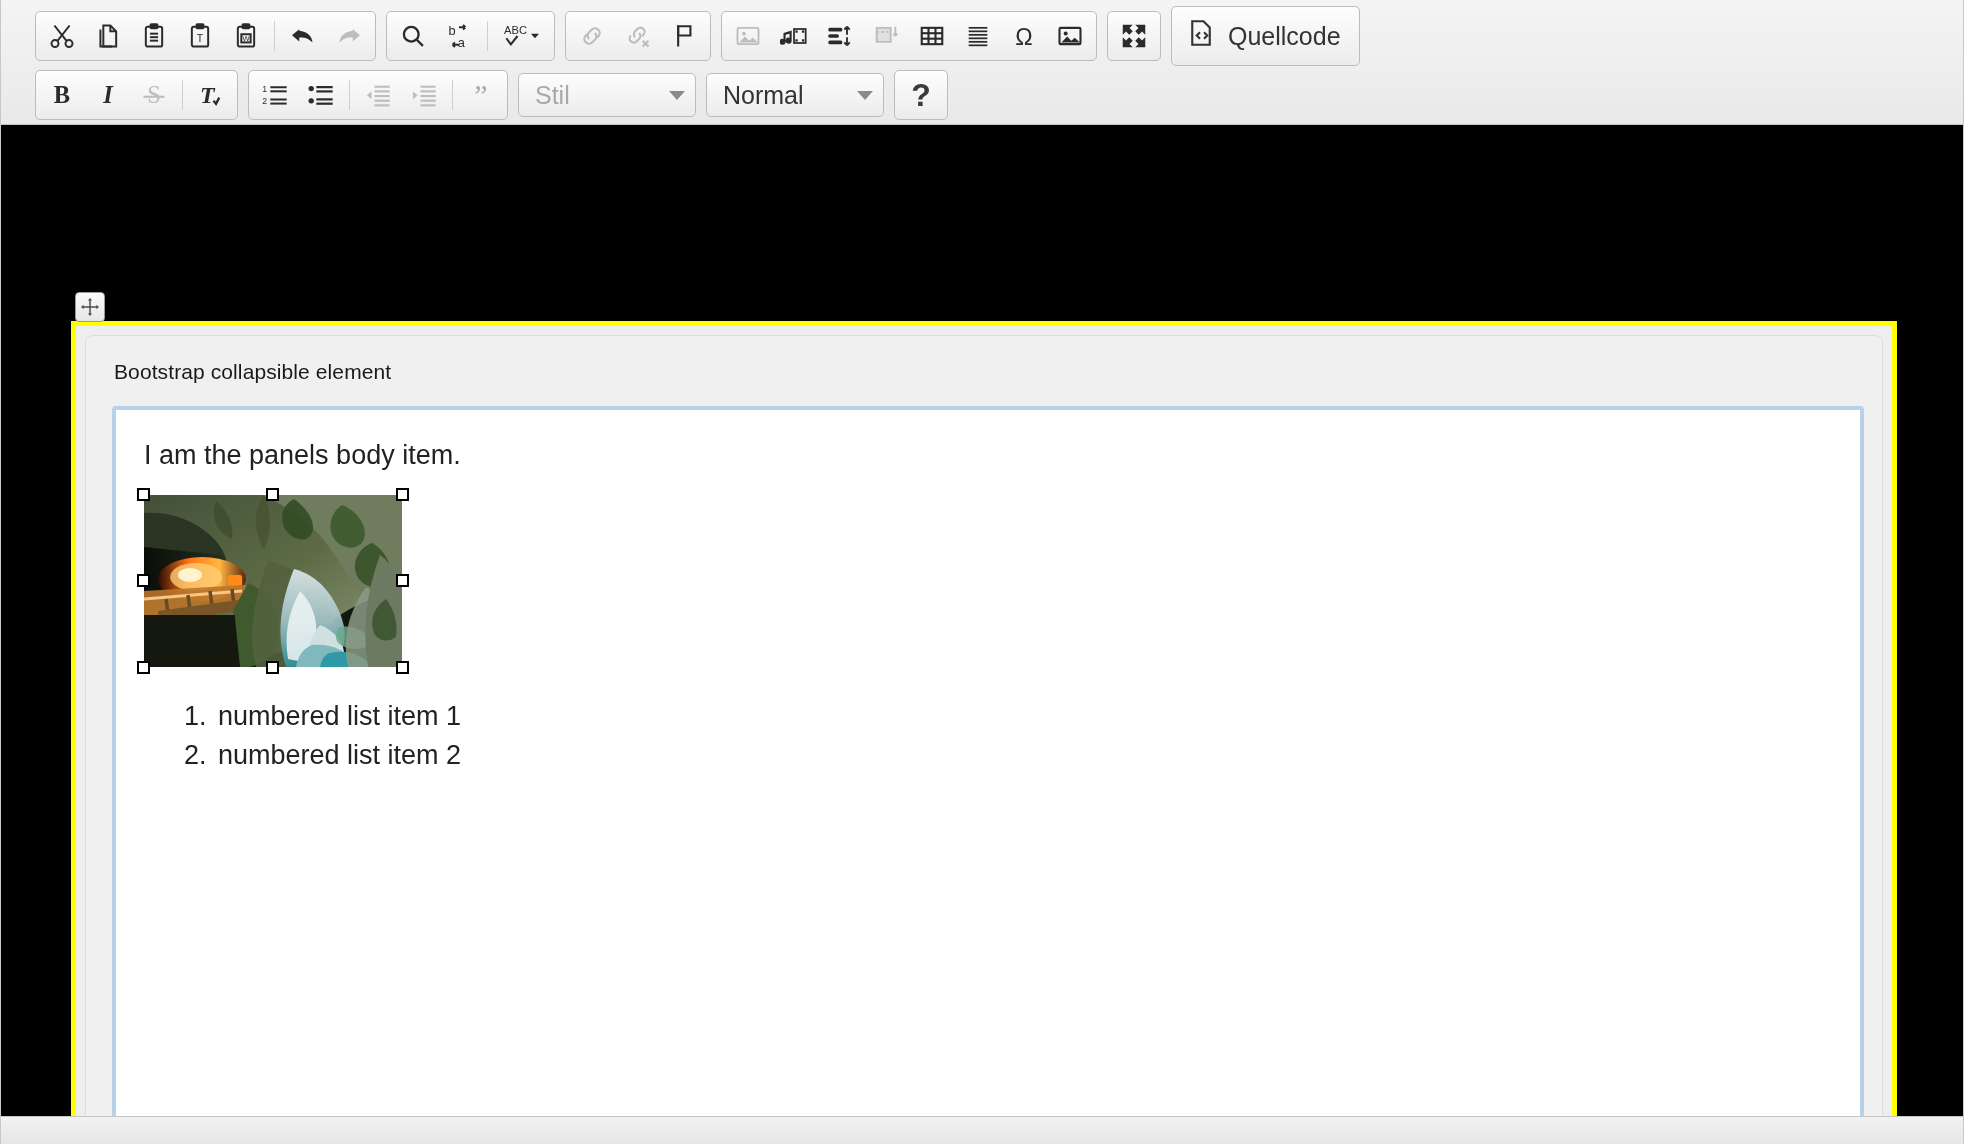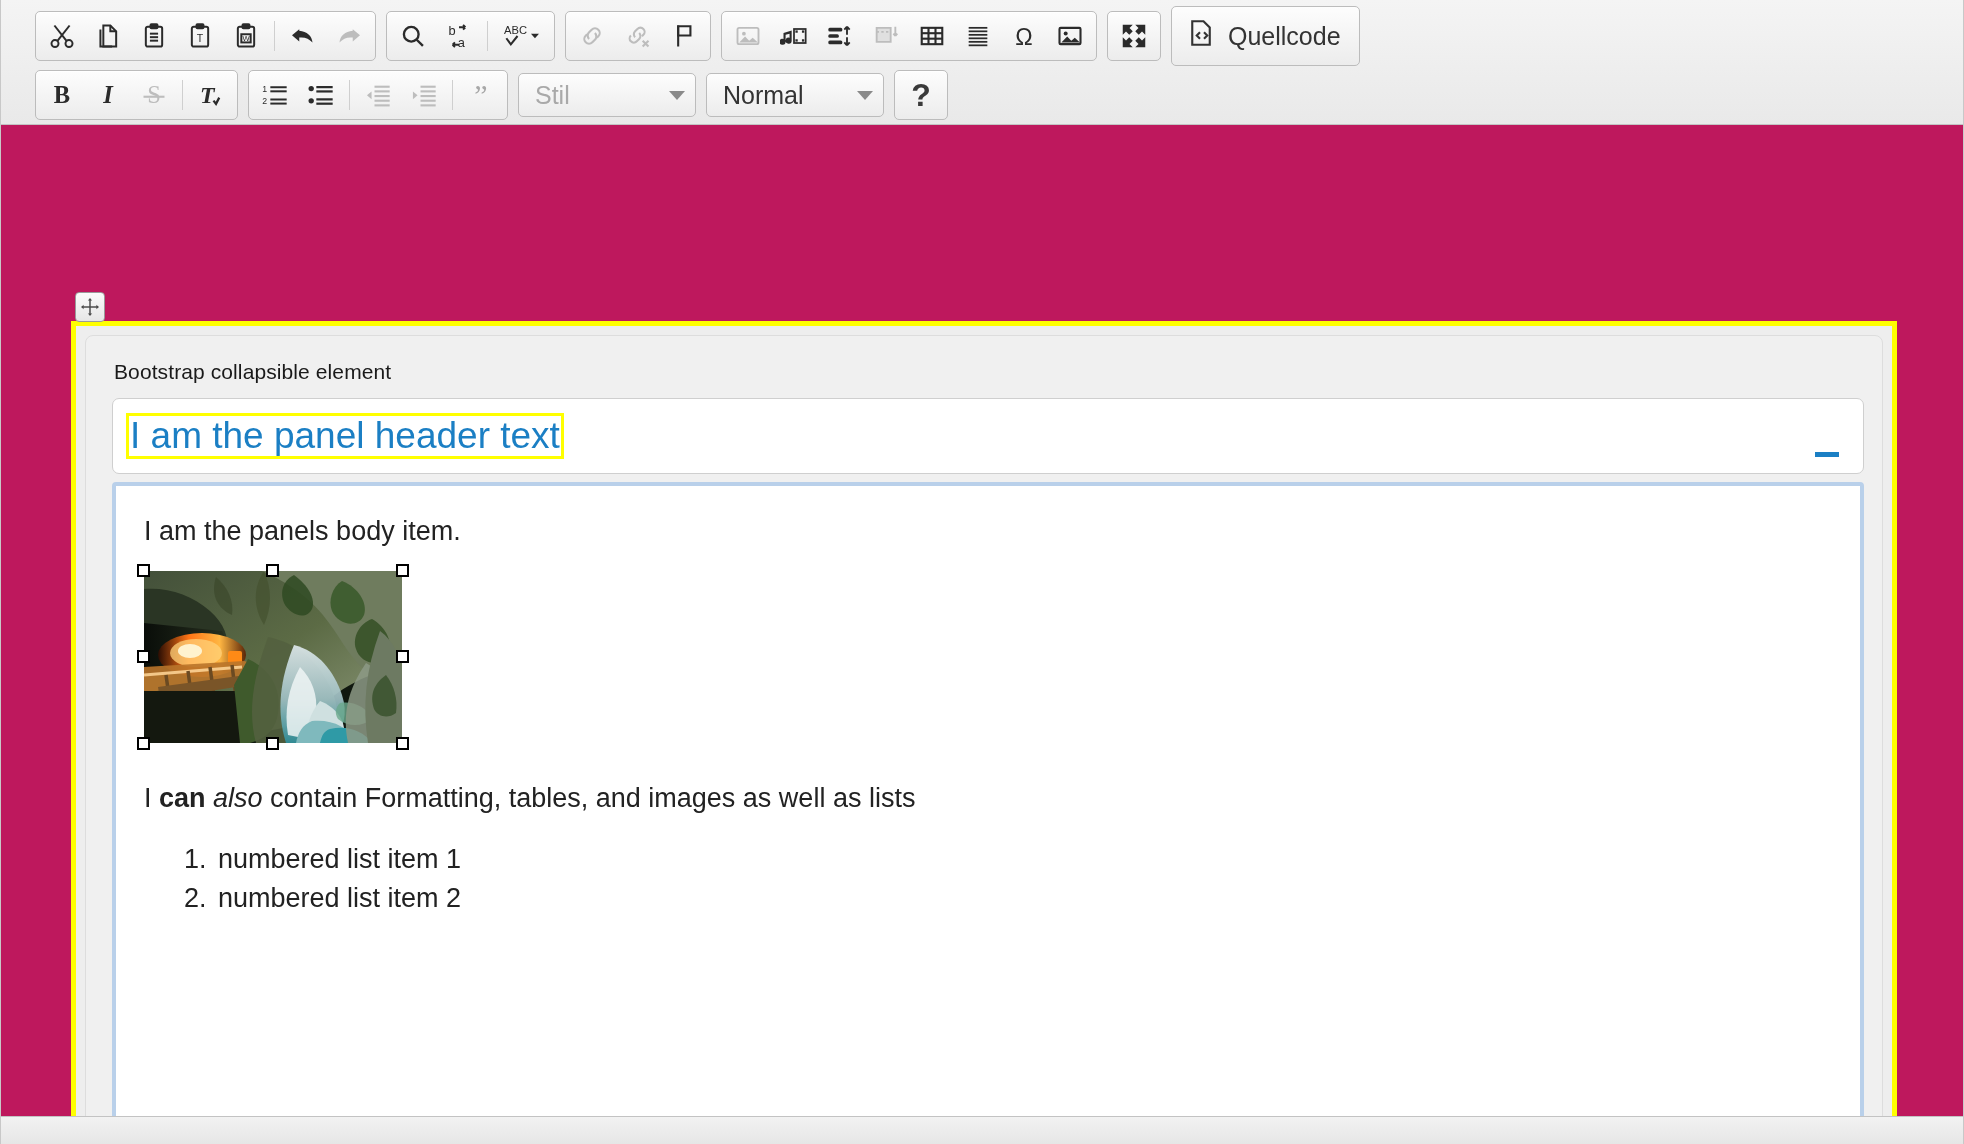--- a/index.html
+++ b/index.html
@@ -83,21 +83,21 @@
     border-left: 8px solid transparent;
     border-right: 8px solid transparent;
     border-top: 9px solid #8a8a8a;
     margin-left: 10px;
   }
 
   
   .canvas {
     position: relative;
     flex: 1 1 auto;
-    background: #be185d;
+    background: #000000;
     padding: 22px 0 0 0;
     overflow: hidden;
   }
 
   
   .drag-handle {
     position: absolute;
     left: 74px; top: 167px;
     width: 30px; height: 30px;
     border: 1px solid #9a9a9a;
@@ -552,24 +552,20 @@
           <line x1="3" y1="12" x2="21" y2="12"></line>
         <path d="M12 2.4l-2.4 2.6h4.8zM12 21.6l-2.4-2.6h4.8zM2.4 12l2.6-2.4v4.8zM21.6 12l-2.6-2.4v4.8z" fill="#4a4a4a" stroke="none"></path>
       </svg>
     </div>
 
     <div class="widget-frame">
       <div class="panel-outer">
 
         <div class="panel-caption">Bootstrap collapsible element</div>
 
-        <div class="panel-header">
-          <span class="header-text">I am the panel header text</span>
-          <span class="collapse-dash"></span>
-        </div>
 
         <div class="panel-body">
           <div class="body-inner">
 
             <div class="body-text">I am the panels body item.</div>
 
             <div class="img-wrap">
               <svg class="photo" viewBox="0 0 258 172" preserveAspectRatio="none">
                 <defs>
                   <linearGradient id="skyRock" x1="0" y1="0" x2="1" y2="1">
@@ -627,21 +623,20 @@
               <span class="handle h-tl"></span>
               <span class="handle h-tc"></span>
               <span class="handle h-tr"></span>
               <span class="handle h-ml"></span>
               <span class="handle h-mr"></span>
               <span class="handle h-bl"></span>
               <span class="handle h-bc"></span>
               <span class="handle h-br"></span>
             </div>
 
-            <div class="fmt-line"><span>I </span><b>can</b><span> </span><i>also</i><span> contain Formatting, tables, and images as well as lists</span></div>
 
 
             <ol class="num">
               <li>numbered list item 1</li>
               <li>numbered list item 2</li>
             </ol>
 
 
           </div>
         </div>

